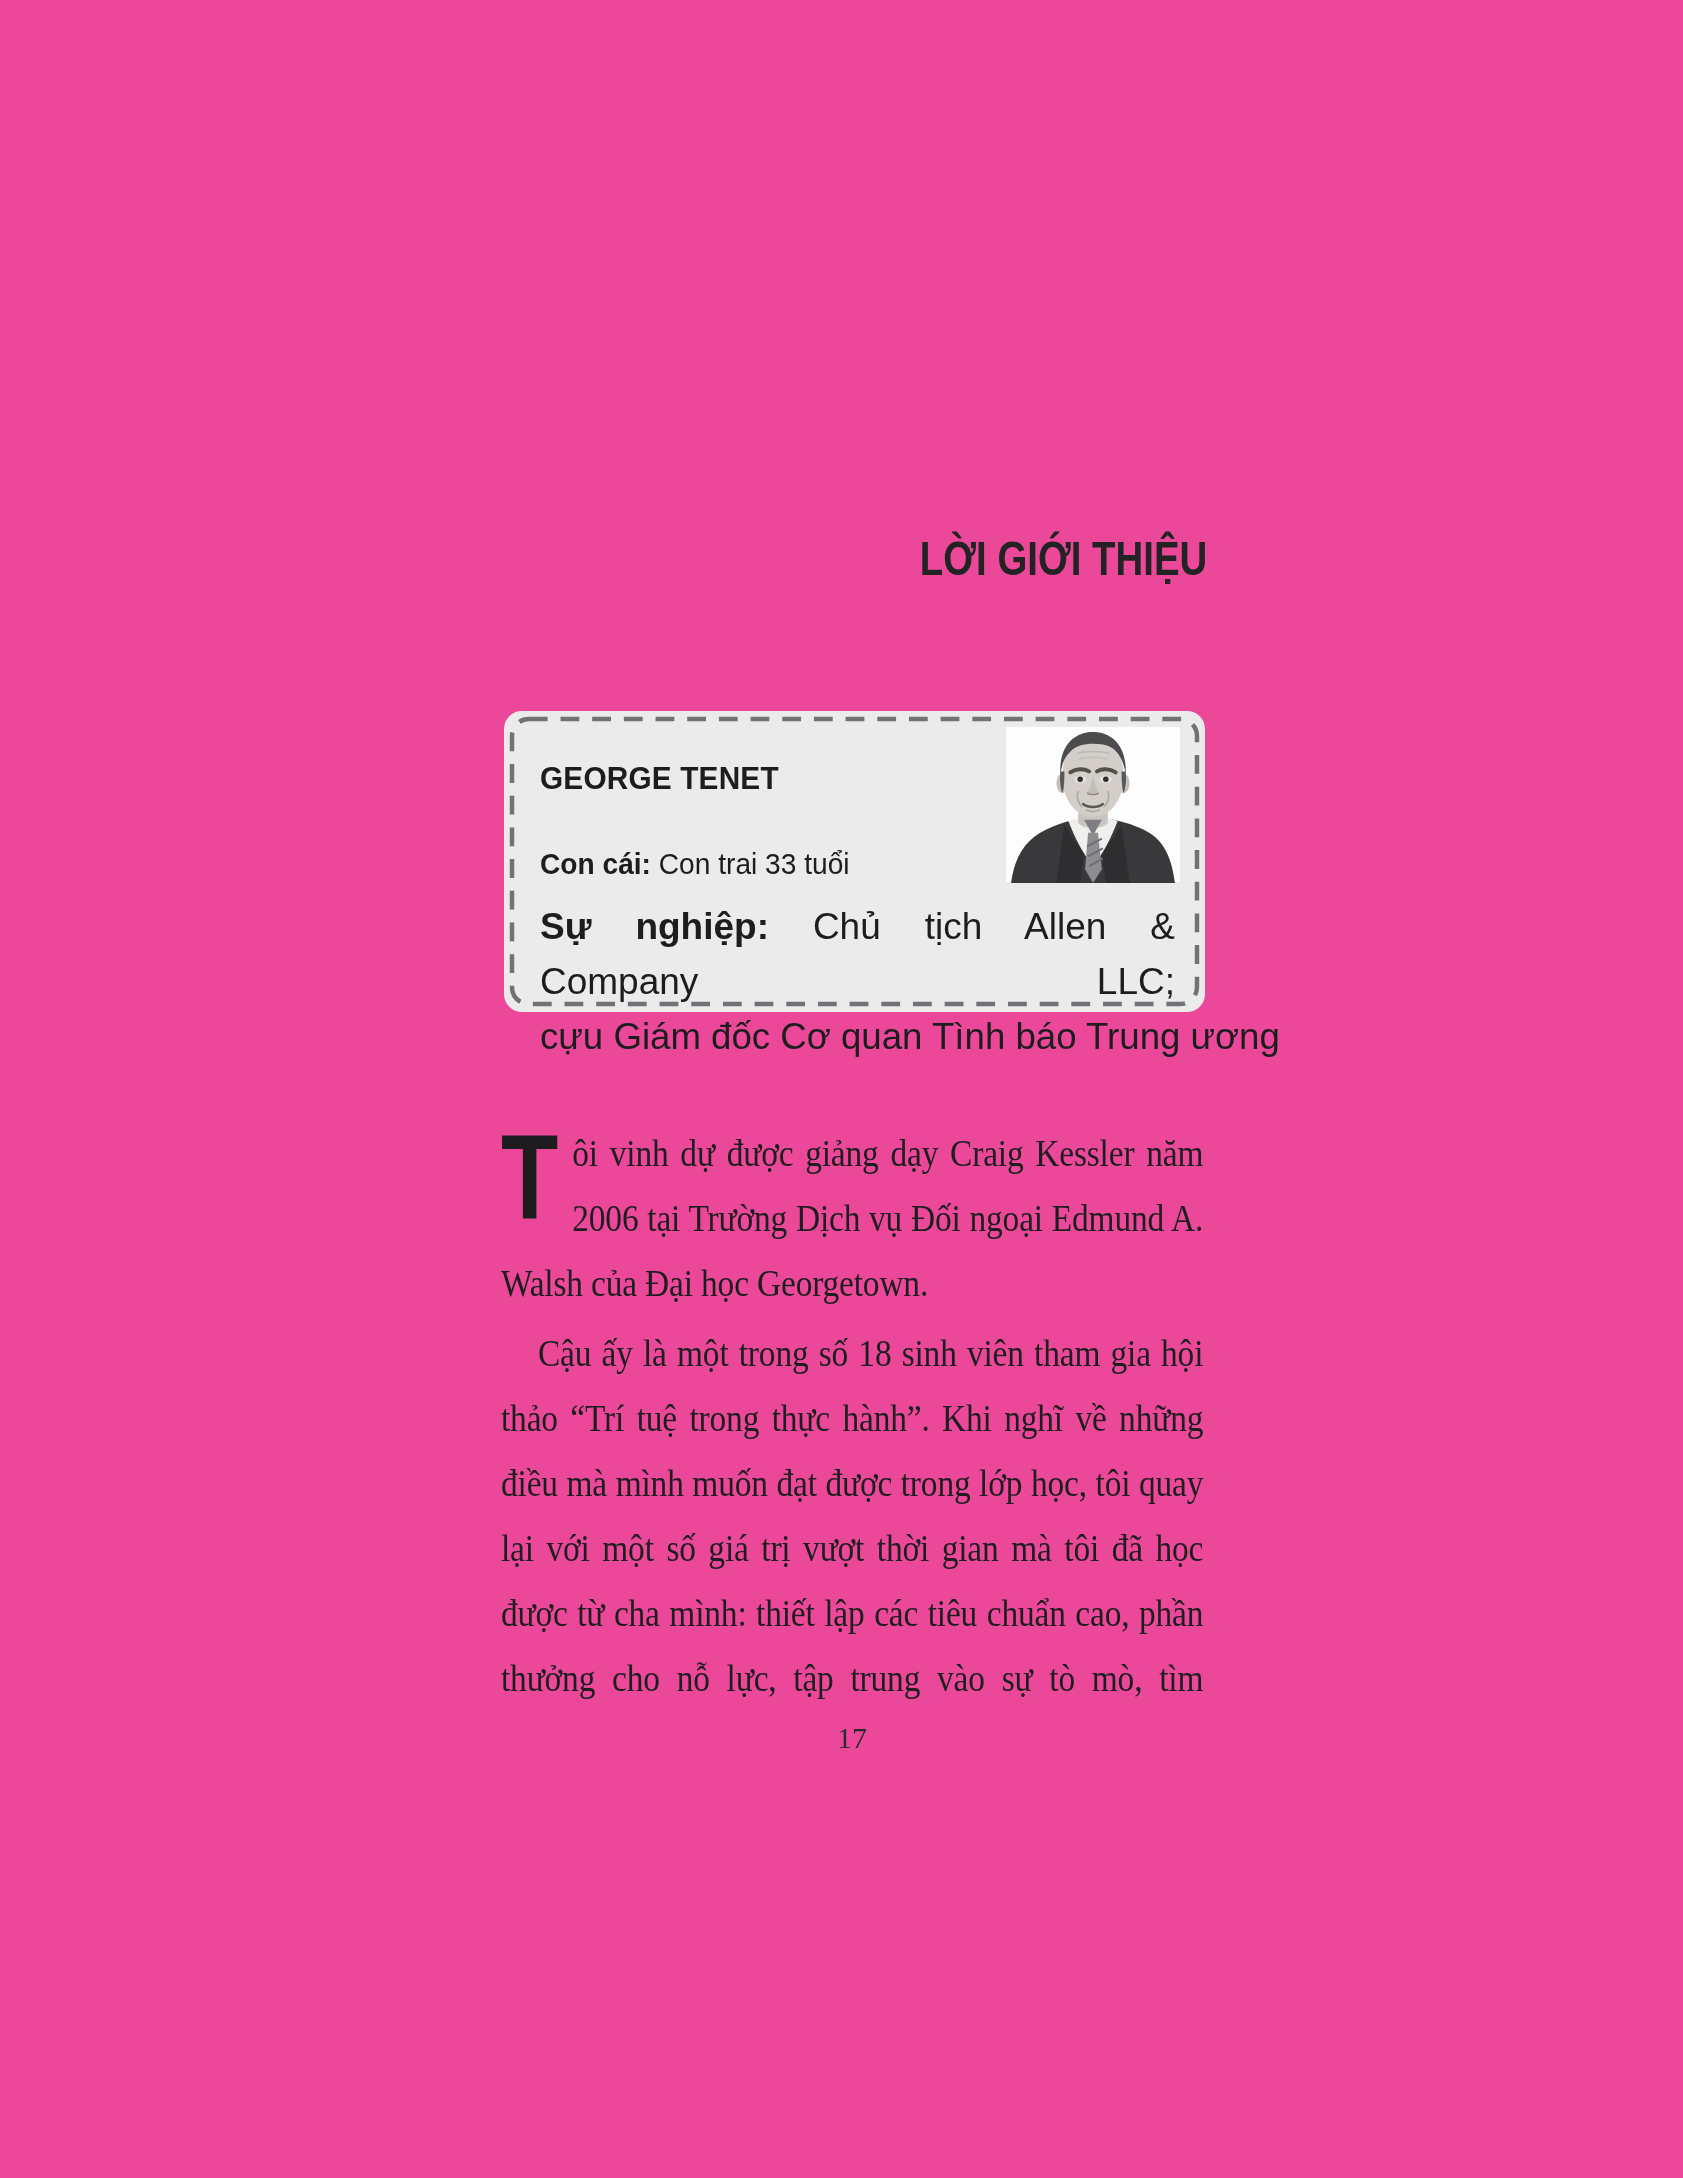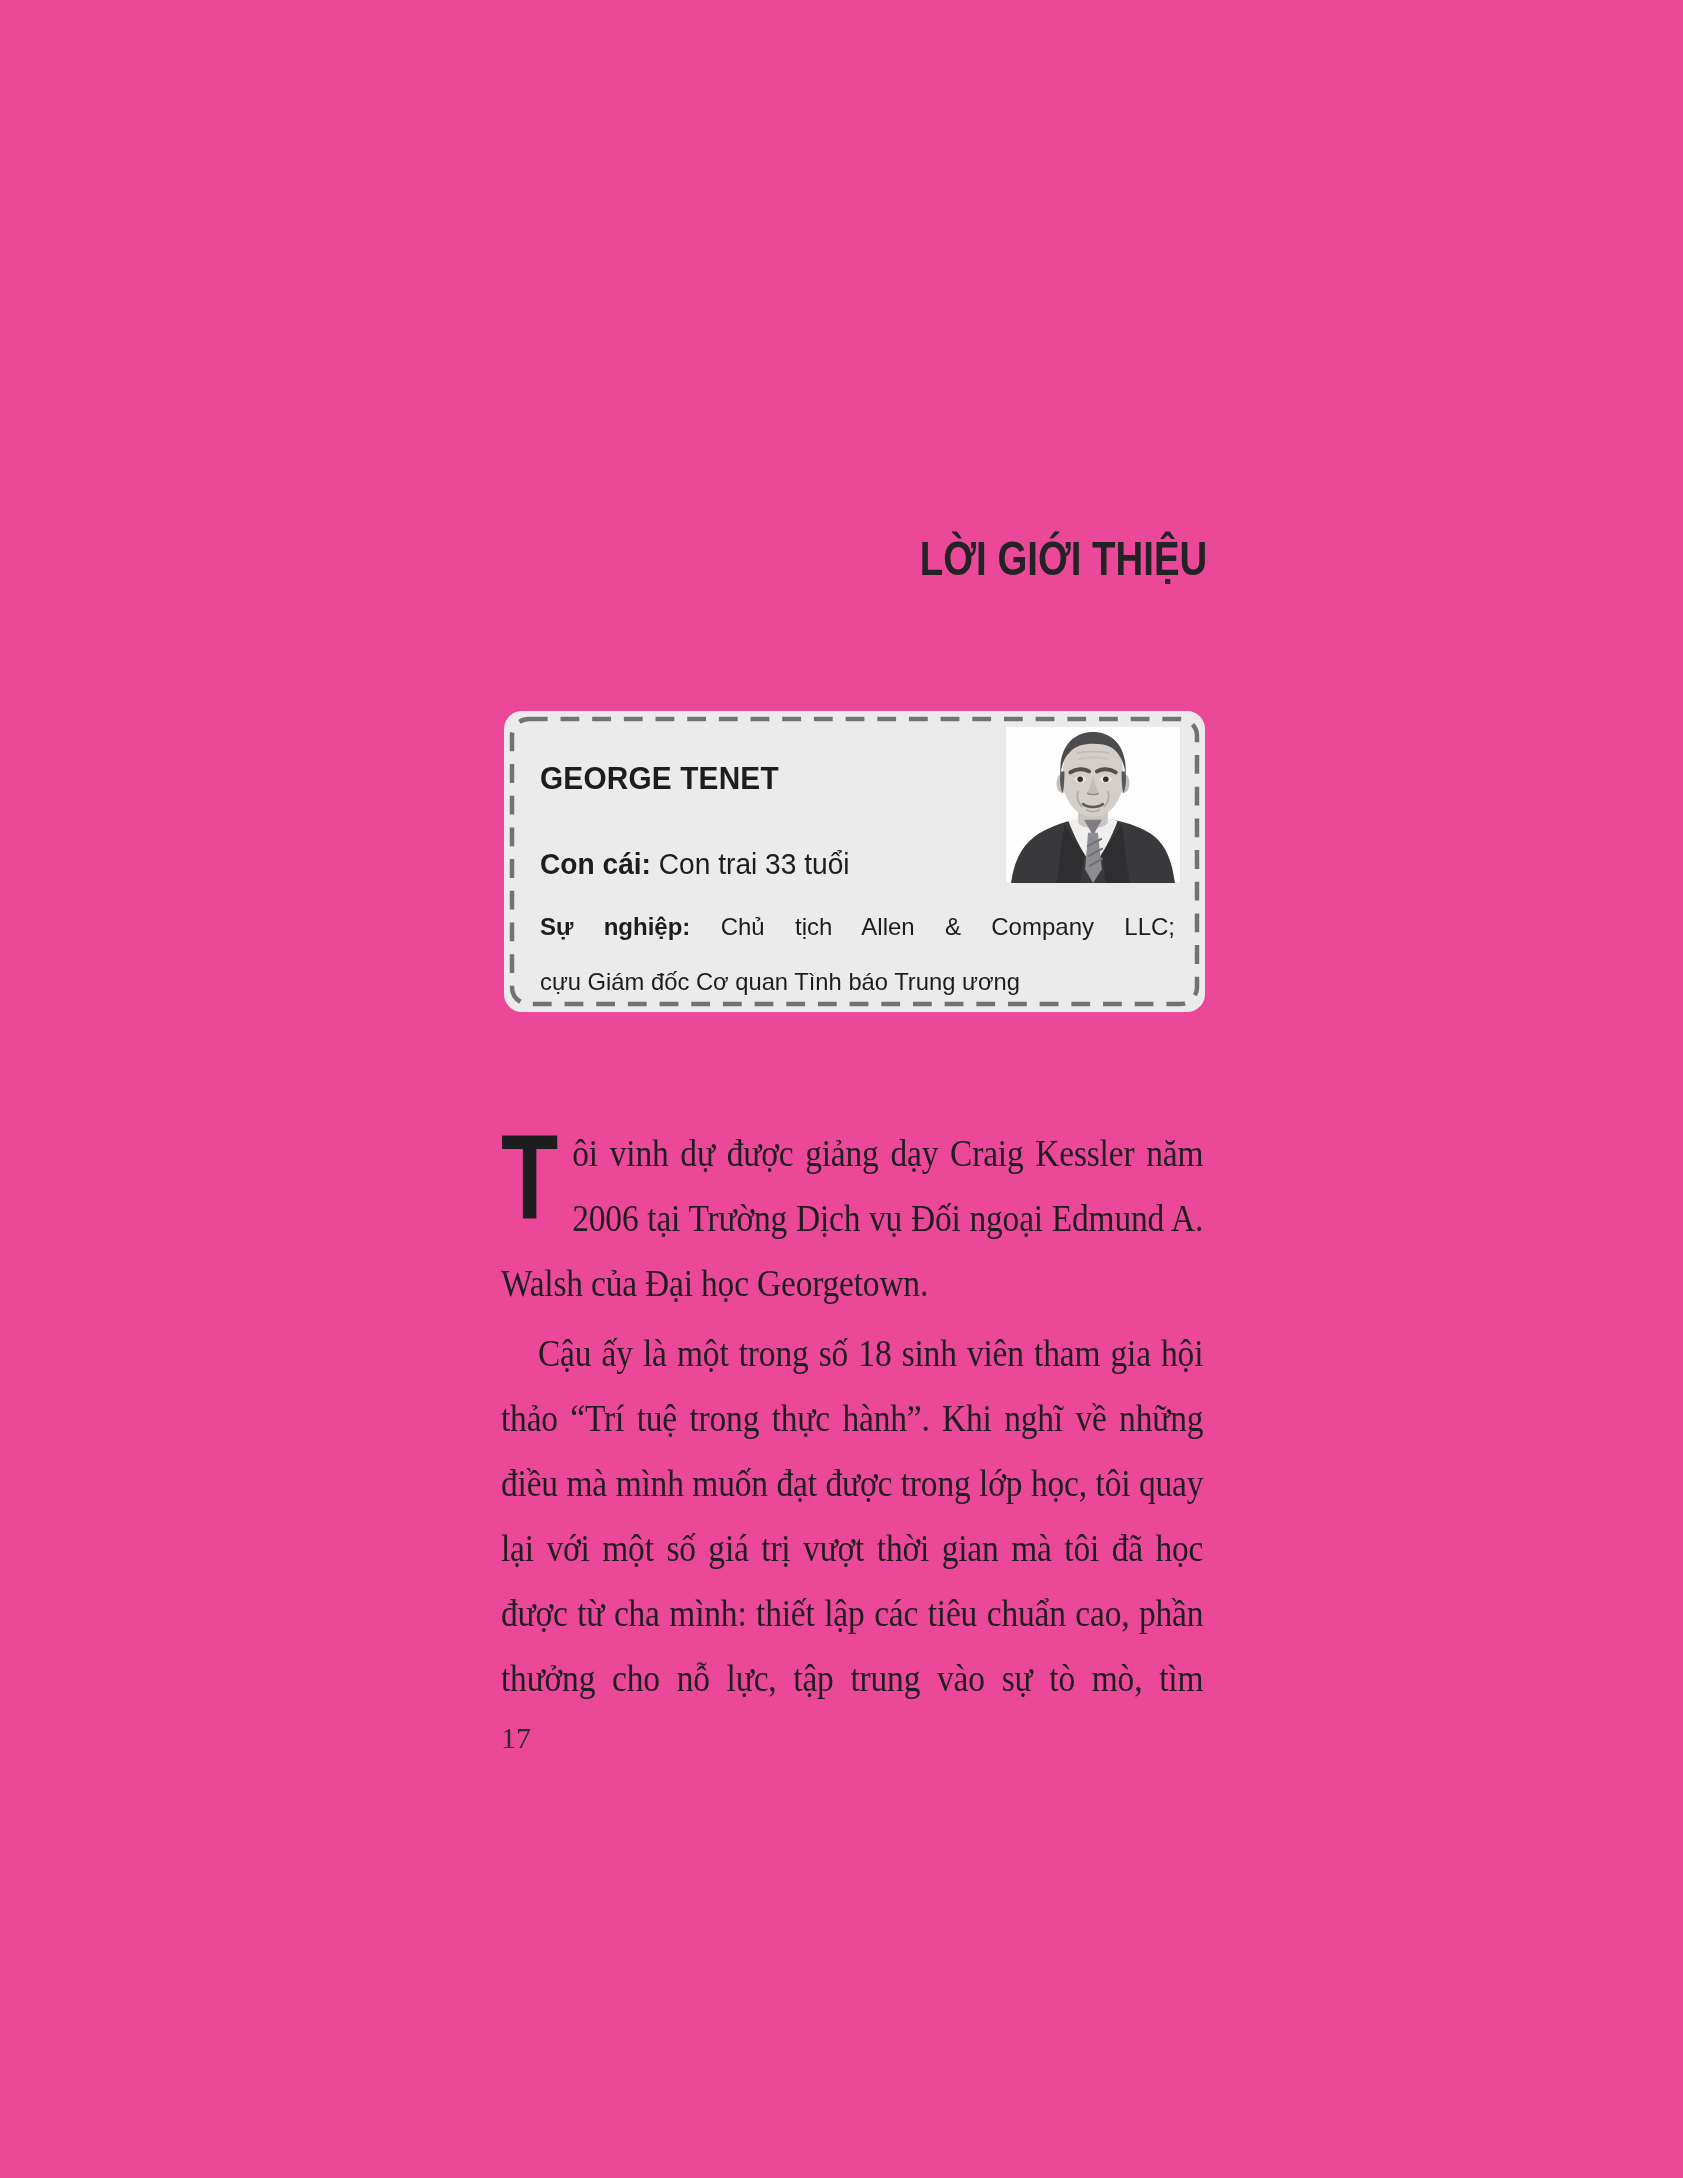--- a/index.html
+++ b/index.html
@@ -58,21 +58,21 @@
     position:absolute;
     left:36px;top:137px;
     font-size:29px;
     white-space:nowrap;
     transform:scaleX(0.97);
     transform-origin:0 0;
   }
   .card-career{
     position:absolute;
     left:36px;right:30px;top:188px;
-    font-size:24px;
+    font-size:37px;
     line-height:55px;
   }
   .career-line1{
     text-align:justify;
     text-align-last:justify;
     white-space:normal;
   }
   .career-line2{
     text-align:left;
     white-space:nowrap;
@@ -109,20 +109,21 @@
     transform:scaleX(0.88);
     transform-origin:0 0;
     color:#1d1d1f;
   }
 
   
   .page-number{
     position:absolute;
     left:501px;top:1721px;
     width:702px;
+    text-align:center;
     font-family:"Liberation Serif","DejaVu Serif",serif;
     font-size:30px;
     color:#2b2b2d;
   }
 </style>
 </head>
 <body>
 
 <div id="page">
 

